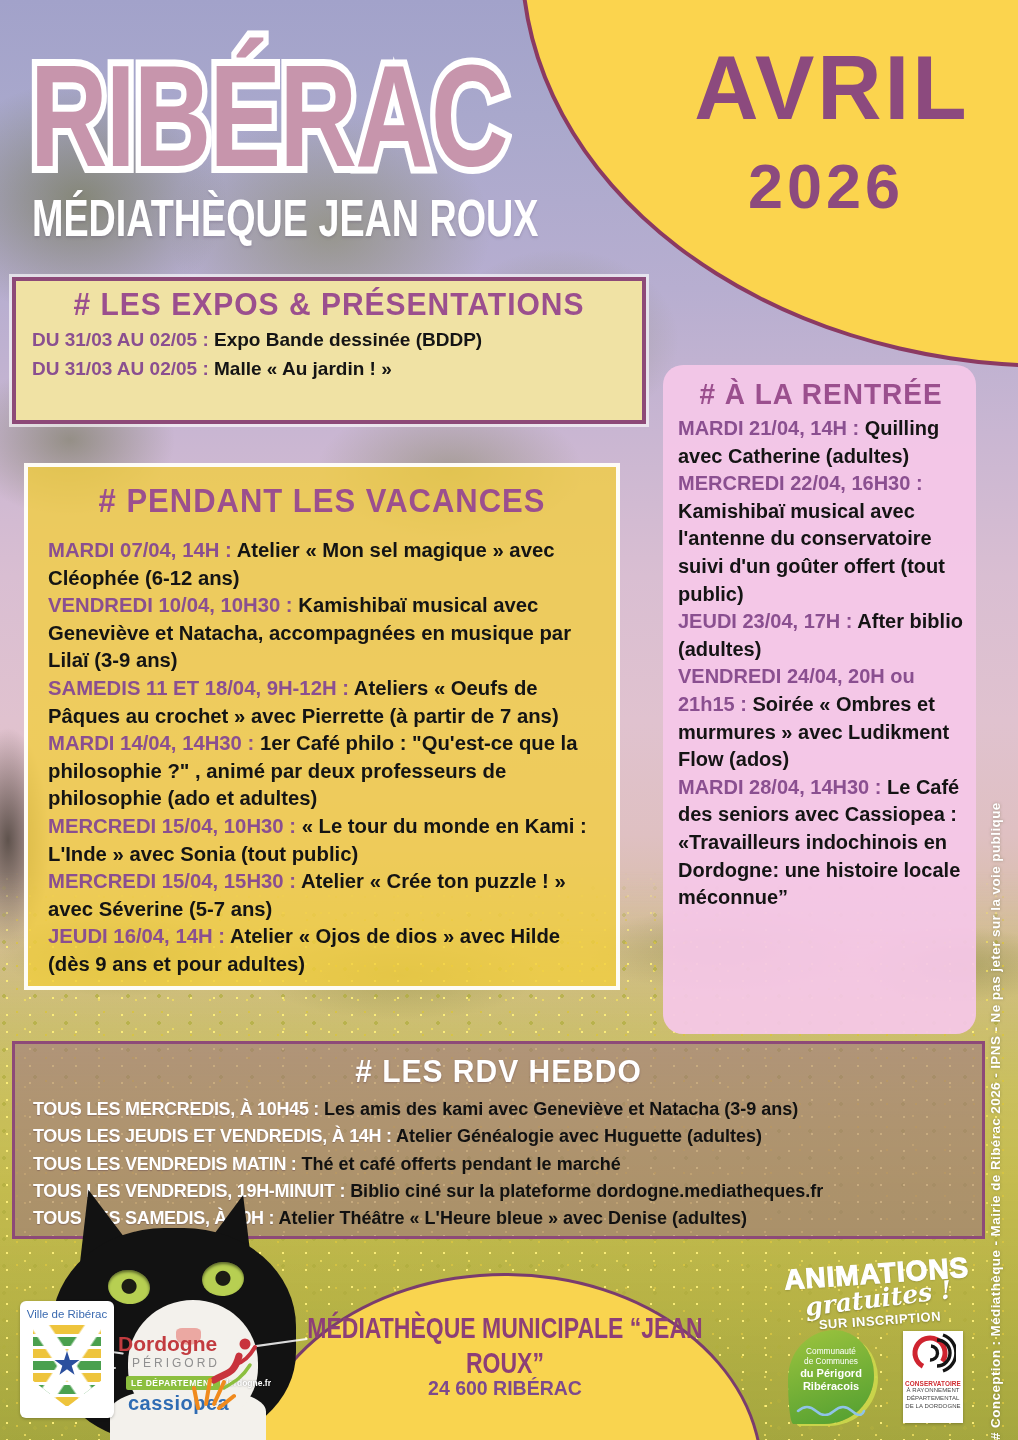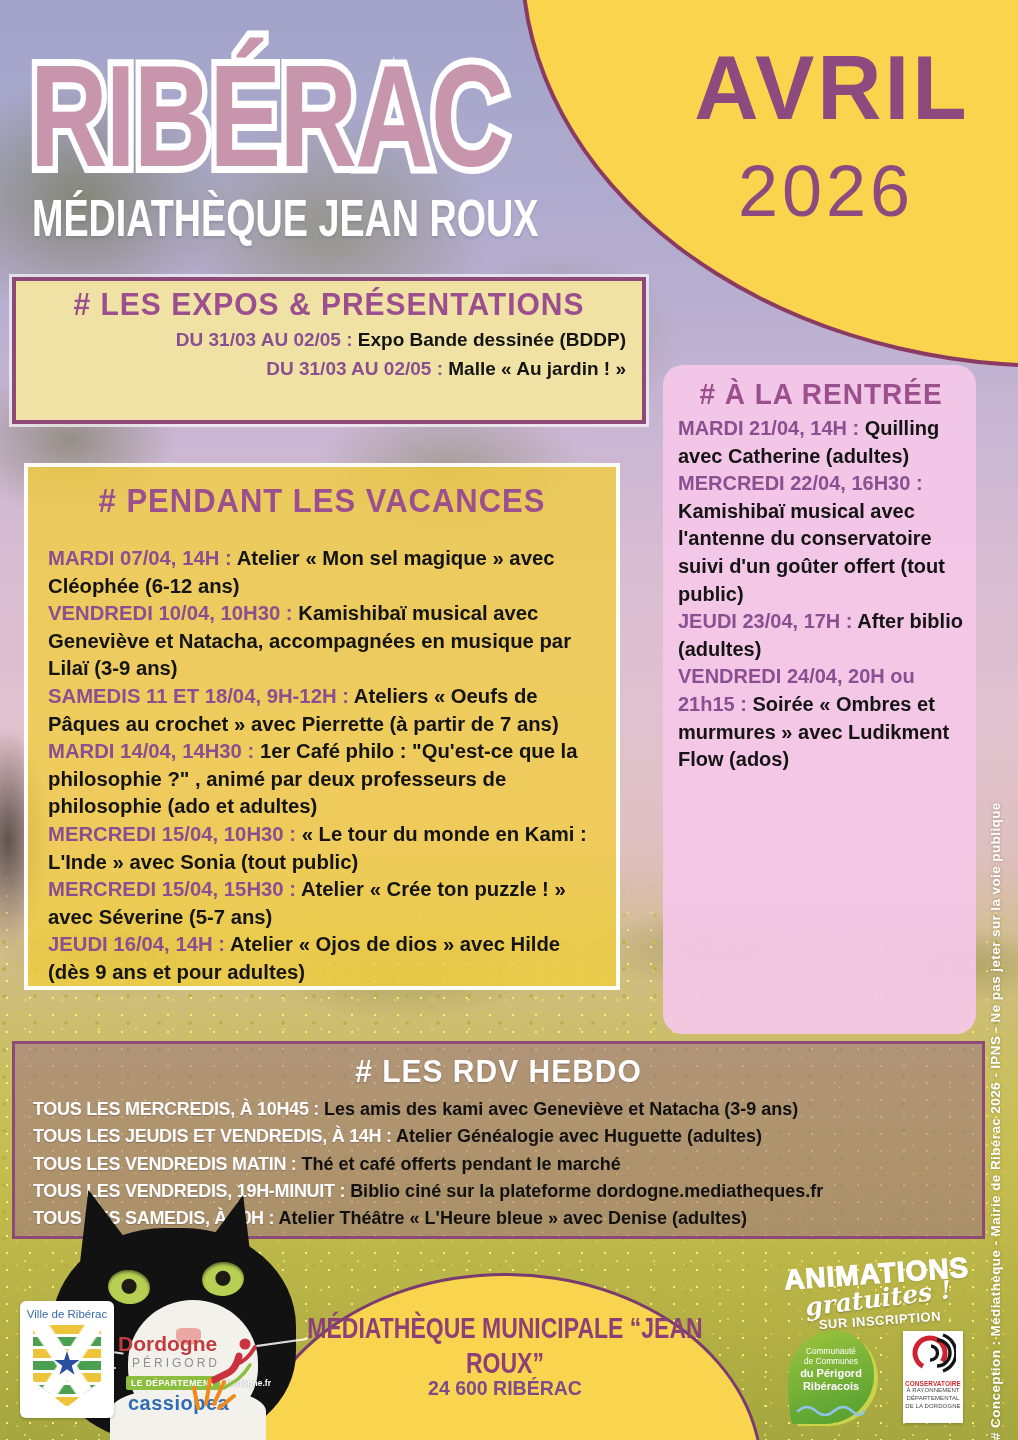--- a/index.html
+++ b/index.html
@@ -35,46 +35,46 @@
     background-size:23px 17px,29px 23px,31px 27px,37px 29px,100% 100%;
     -webkit-mask-image:linear-gradient(180deg,transparent 0,#000 14%);
             mask-image:linear-gradient(180deg,transparent 0,#000 14%);
   }
   
   .month-circle{position:absolute;left:520px;top:-450px;width:1060px;height:810px;
     border-radius:50%;background:#fbd44e;border:4px solid #8b3a62;z-index:2;}
   .month-word{position:absolute;left:676px;top:36px;width:312px;text-align:center;
     font-size:89px;font-weight:700;letter-spacing:3px;color:#8c4a7e;z-index:3;transform:scaleY(1.02);}
   .year-word{position:absolute;left:676px;top:150px;width:300px;text-align:center;
-    font-size:72px;font-weight:400;letter-spacing:4px;color:#8c4a7e;z-index:3;}
+    font-size:63px;font-weight:700;letter-spacing:4px;color:#8c4a7e;z-index:3;}
   
   .city-wrap{position:absolute;left:30px;top:34px;width:520px;height:160px;z-index:3;}
   .city{position:absolute;left:0;top:0;font-size:122px;font-weight:700;letter-spacing:-2px;
     transform:scale(.88,1.18);transform-origin:left top;white-space:nowrap;}
   .city.outline{-webkit-text-stroke:12px #ffffff;color:#fff;}
   .city.fill{color:#c795ac;}
   .subtitle{position:absolute;left:32px;top:190px;z-index:3;color:#fff;font-size:41px;font-weight:700;
     letter-spacing:0;transform:scale(.92,1.25);transform-origin:left top;white-space:nowrap;
     text-shadow:0 1px 2px rgba(90,80,110,.25);}
   
   .box{position:absolute;z-index:2;box-sizing:border-box;}
   .box-title{text-align:center;font-weight:700;letter-spacing:1px;color:#9b4f8e;transform:scaleY(1.05);}
   .ev{font-weight:700;color:#141414;}
   .ev .d{color:#8a4f90;}
   
   .expos{left:12px;top:277px;width:634px;height:147px;background:#f0e2a4;
     border:4px solid #8d4a78;box-shadow:0 0 0 3px rgba(255,255,255,.65);padding:7px 16px 2px;}
   .expos .box-title{font-size:30px;}
-  .expos .ev{font-size:19px;line-height:1.42;margin-top:2px;text-align:right;}
+  .expos .ev{font-size:19px;line-height:1.42;margin-top:2px;}
   .expos .items{margin-top:5px;}
   
   .vacances{left:24px;top:463px;width:596px;height:527px;background:rgba(242,206,62,.78);
     border:4px solid rgba(255,255,255,.95);padding:16px 20px 16px;}
   .vacances .box-title{font-size:31px;}
-  .vacances .items{margin-top:26px;}
+  .vacances .items{margin-top:18px;}
   .vacances .ev{font-size:20.3px;line-height:1.36;}
   
   .rentree{left:663px;top:365px;width:313px;height:669px;background:rgba(245,199,232,.93);padding:14px 12px 0 15px;border-radius:20px;}
   .rentree .box-title{font-size:28px;}
   .rentree .items{margin-top:4px;}
   .rentree .ev{font-size:20px;line-height:1.38;}
   
   .rdv{left:12px;top:1041px;width:973px;height:198px;background:rgba(150,105,135,.5);
     border:3px solid #8d4a78;padding:10px 18px 0;}
   .rdv .box-title{font-size:30px;color:#fff;text-shadow:0 1px 2px rgba(80,50,70,.4);}
@@ -200,20 +200,21 @@
     </div>
   </div>
 
   <div class="box rentree">
     <div class="box-title"># À LA RENTRÉE</div>
     <div class="items">
       <div class="ev"><span class="d">MARDI 21/04, 14H :</span> <span class="t">Quilling avec Catherine (adultes)</span></div>
       <div class="ev"><span class="d">MERCREDI 22/04, 16H30 :</span> <span class="t">Kamishibaï musical avec l'antenne du conservatoire suivi d'un goûter offert (tout public)</span></div>
       <div class="ev"><span class="d">JEUDI 23/04, 17H :</span> <span class="t">After biblio  (adultes)</span></div>
       <div class="ev"><span class="d">VENDREDI 24/04, 20H ou 21h15 :</span> <span class="t">Soirée « Ombres et murmures » avec Ludikment Flow (ados)</span></div>
+      <div class="ev"><span class="d">MARDI 28/04, 14H30 :</span> <span class="t">Le Café des seniors avec Cassiopea : «Travailleurs indochinois en Dordogne: une histoire locale méconnue”</span></div>
     </div>
   </div>
 
   <div class="box rdv">
     <div class="box-title"># LES RDV HEBDO</div>
     <div class="items">
       <div class="ev"><span class="d">TOUS LES MERCREDIS, À 10H45 :</span> <span class="t">Les amis des kami avec Geneviève et Natacha (3-9 ans)</span></div>
       <div class="ev"><span class="d">TOUS LES JEUDIS ET VENDREDIS, À 14H :</span> <span class="t">Atelier Généalogie avec Huguette (adultes)</span></div>
       <div class="ev"><span class="d">TOUS LES VENDREDIS MATIN :</span> <span class="t">Thé et café offerts pendant le marché</span></div>
       <div class="ev"><span class="d">TOUS LES VENDREDIS, 19H-MINUIT :</span> <span class="t">Biblio ciné sur la plateforme dordogne.mediatheques.fr</span></div>

